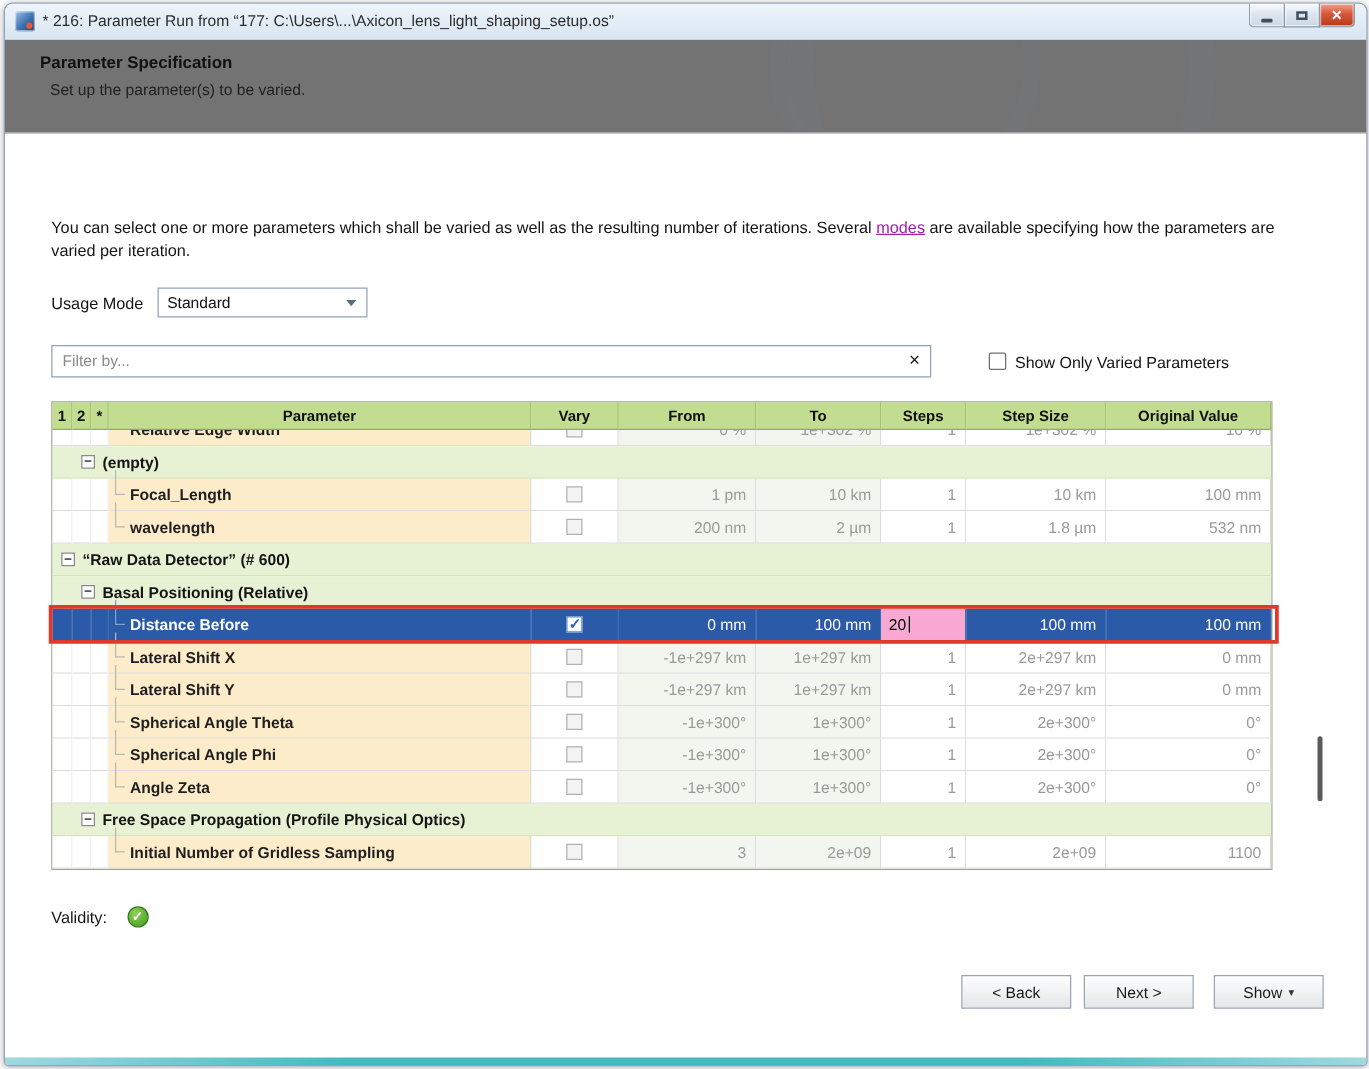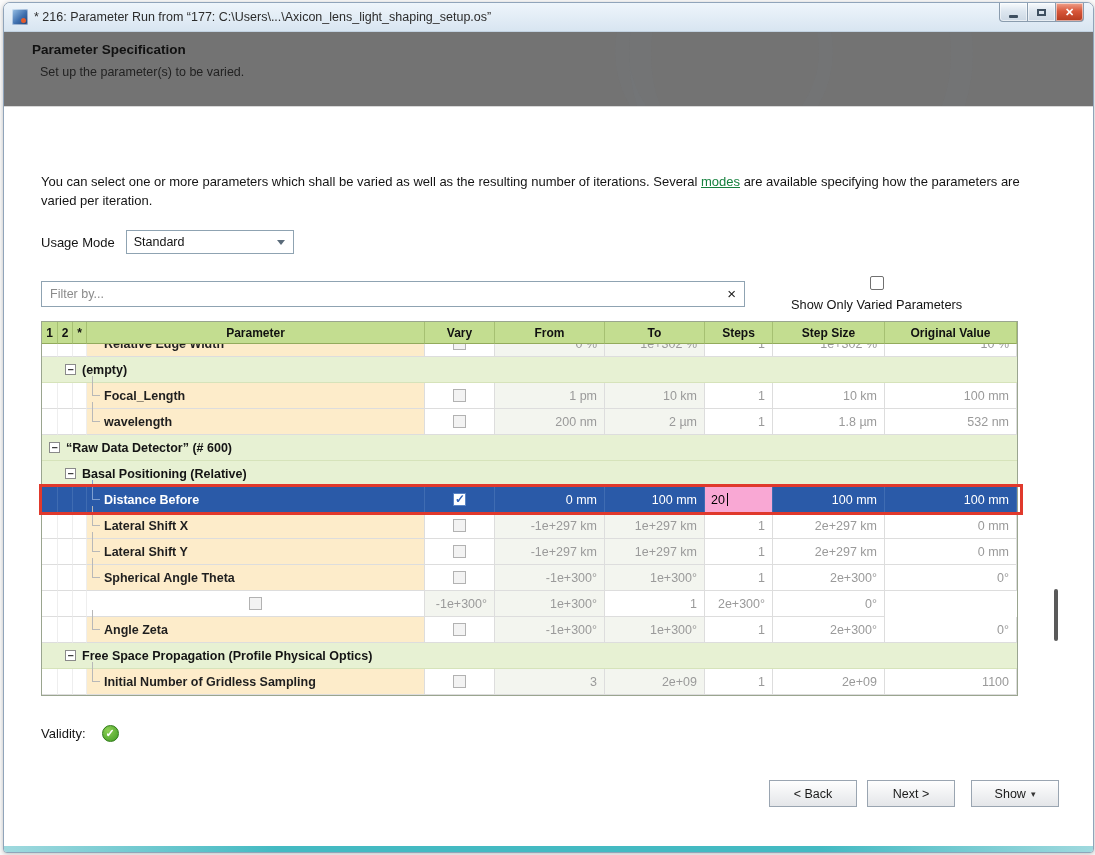--- a/index.html
+++ b/index.html
@@ -29,34 +29,34 @@
   .hdr{position:absolute;top:29px;left:0;right:0;height:74px;background:#737373;
     border-bottom:1px solid #d8d8d8;overflow:hidden;}
   .hdr::before{content:"";position:absolute;right:120px;top:-150px;width:300px;height:300px;
     border:22px solid rgba(110,130,150,.05);border-radius:50%;}
   .hdr::after{content:"";position:absolute;right:260px;top:-90px;width:190px;height:190px;
     border:14px solid rgba(110,130,150,.05);border-radius:50%;}
   .hdr-title{position:absolute;left:28px;top:10px;font-size:13.5px;font-weight:bold;color:#111;}
   .hdr-sub{position:absolute;left:36px;top:33px;font-size:12.5px;color:#222;}
   
   .intro{position:absolute;left:37px;top:156px;width:1016px;font-size:13px;line-height:19px;color:#141414;}
-  .modes-link{color:#15803d;text-decoration:underline;cursor:pointer;}
+  .modes-link{color:#a21caf;text-decoration:underline;cursor:pointer;}
   
   .usage{position:absolute;left:37px;top:227px;display:flex;align-items:center;gap:11px;font-size:13px;color:#141414;}
   .combo{width:168px;height:24px;border:1px solid #8fa3b2;background:#fff;display:flex;align-items:center;
     box-sizing:border-box;padding-left:7px;font-size:12.5px;color:#111;position:relative;}
   .combo .tri{position:absolute;right:8px;top:9px;width:0;height:0;border-left:4px solid transparent;
     border-right:4px solid transparent;border-top:5px solid #5a6b7a;}
   
   .filter-row{position:absolute;left:37px;top:273px;display:flex;align-items:center;}
   .filter-box{width:704px;height:26px;border:1px solid #8fa3b2;background:#fff;box-sizing:border-box;
     display:flex;align-items:center;padding:0 8px;position:relative;}
   .filter-ph{color:#8b8b8b;font-size:12.5px;flex:1;}
   .filter-clear{color:#1a1a1a;font-size:15px;line-height:14px;cursor:pointer;}
-  .show-only{display:flex;align-items:center;gap:7px;margin-left:46px;font-size:12.8px;color:#141414;cursor:pointer;flex-direction:column;}
+  .show-only{display:flex;align-items:center;gap:7px;margin-left:46px;font-size:12.8px;color:#141414;cursor:pointer;}
   .cb{width:14px;height:14px;border:1px solid #707070;background:#fff;box-sizing:border-box;border-radius:2px;}
   
   .ptable{position:absolute;left:37px;top:318px;width:977px;border:1px solid #9aa58f;background:#fff;box-sizing:border-box;}
   .thead,.trow{display:grid;grid-template-columns:16px 15px 14px 338px 70px 110px 100px 68px 112px 132px;}
   .hcell{background:#c3dd90;border-right:1px solid #a6c072;border-bottom:1px solid #93ab5c;
     font-weight:bold;font-size:12px;color:#111;height:22px;display:flex;align-items:center;justify-content:center;
     box-sizing:border-box;}
   .trow{position:relative;height:26px;}
   .cell{box-sizing:border-box;height:26px;border-right:1px solid #ddd;border-bottom:1px solid #ddd;
     font-size:12.5px;display:flex;align-items:center;background:#fff;}
@@ -279,20 +279,21 @@
         <div class="cell val from">-1e+300°</div>
         <div class="cell val to">1e+300°</div>
         <div class="cell val steps">1</div>
         <div class="cell val stepsize">2e+300°</div>
         <div class="cell val original">0°</div>
       </div>
       <div class="trow param">
         <div class="cell c1"></div>
         <div class="cell c2"></div>
         <div class="cell c3"></div>
+        <div class="cell pname">Spherical Angle Phi</div>
         <div class="cell vary">
           <span class="vbox"></span>
         </div>
         <div class="cell val from">-1e+300°</div>
         <div class="cell val to">1e+300°</div>
         <div class="cell val steps">1</div>
         <div class="cell val stepsize">2e+300°</div>
         <div class="cell val original">0°</div>
       </div>
       <div class="trow param">

